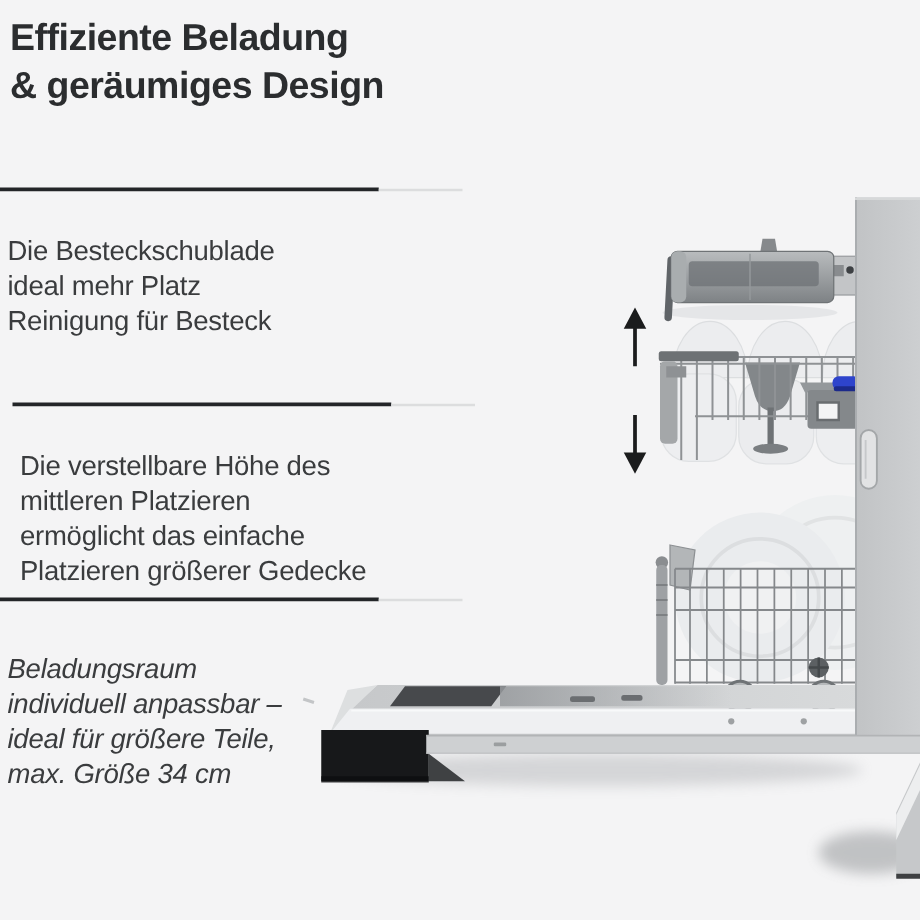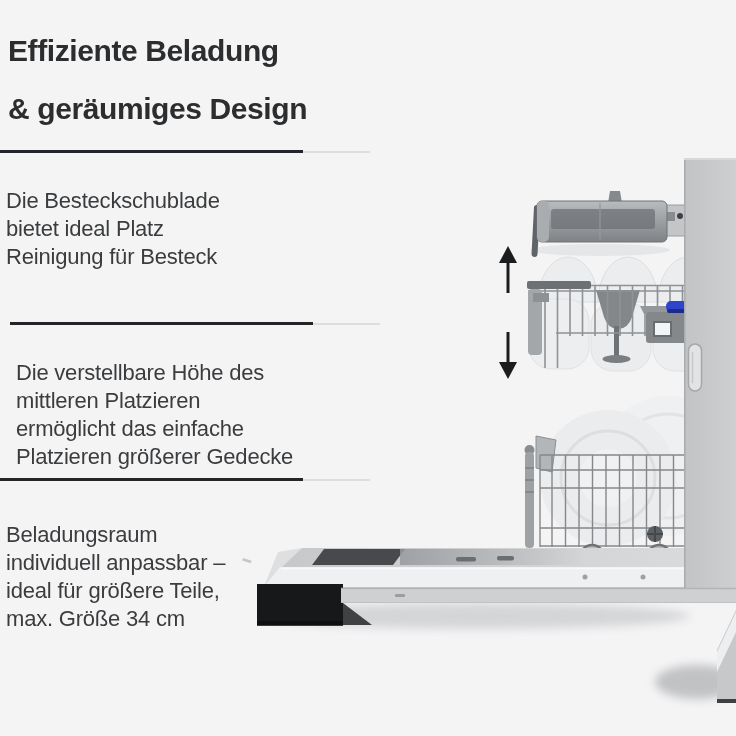--- a/index.html
+++ b/index.html
@@ -1,26 +1,26 @@
 <!DOCTYPE html>
 <html style="--background: #f4f4f5; --title-text: #2b2d2f; --body-text: #3a3c3e; --divider-dark: #232528; --divider-light: #dcddde; --accent-blue: #2e44cc; --panel-gray: #c9cbcd; --black-trim: #17181a; --arrow: #1b1c1d;"><head>
 <meta charset="utf-8">
 <style>
   html,body{margin:0;padding:0;}
   body{font-family:"Liberation Sans","DejaVu Sans",sans-serif;}
   .canvas{position:relative;width:736px;height:736px;background:var(--background,#f4f4f5);overflow:hidden;}
 
   
   .page-header{position:absolute;left:8px;top:12px;}
-  .title-line{font-size:30px;line-height:38px;font-weight:600;letter-spacing:-0.4px;color:var(--title-text,#2b2d2f);white-space:nowrap;margin-top:20px;}
+  .title-line{font-size:30px;line-height:38px;font-weight:600;letter-spacing:-0.4px;color:var(--title-text,#2b2d2f);white-space:nowrap;}
 
   .feature{position:absolute;left:0;width:390px;}
   .feature-1{top:150px;}
   .feature-2{top:322px;padding-left:10px;}
-  .feature-3{top:478px;}
+  .feature-3{top:478px;font-style:italic;}
   .divider{display:flex;align-items:center;height:3px;}
   .divider .dk{display:block;width:303px;height:3px;background:var(--divider-dark,#232528);}
   .divider .lt{display:block;width:67px;height:2px;background:var(--divider-light,#dcddde);}
   .feature-text{padding:34px 0 0 6px;font-size:22px;line-height:28px;font-weight:500;letter-spacing:-0.2px;color:var(--body-text,#3a3c3e);}
   .feature-3 .feature-text{padding-top:40px;}
   .feature-line{white-space:nowrap;}
 
   
   .illustration{position:absolute;left:240px;top:140px;width:496px;height:596px;}
   .blue-accent{fill:var(--accent-blue,#2e44cc);}
@@ -38,21 +38,21 @@
     <div class="title-line">&amp; geräumiges Design</div>
   </header>
 
   <section class="feature feature-1">
     <div class="divider">
         <span class="dk"></span>
         <span class="lt"></span>
       </div>
     <div class="feature-text">
       <div class="feature-line">Die Besteckschublade</div>
-      <div class="feature-line">bietet ideal Platz</div>
+      <div class="feature-line">ideal mehr Platz</div>
       <div class="feature-line">Reinigung für Besteck</div>
     </div>
   </section>
 
   <section class="feature feature-2">
     <div class="divider">
         <span class="dk"></span>
         <span class="lt"></span>
       </div>
     <div class="feature-text">

